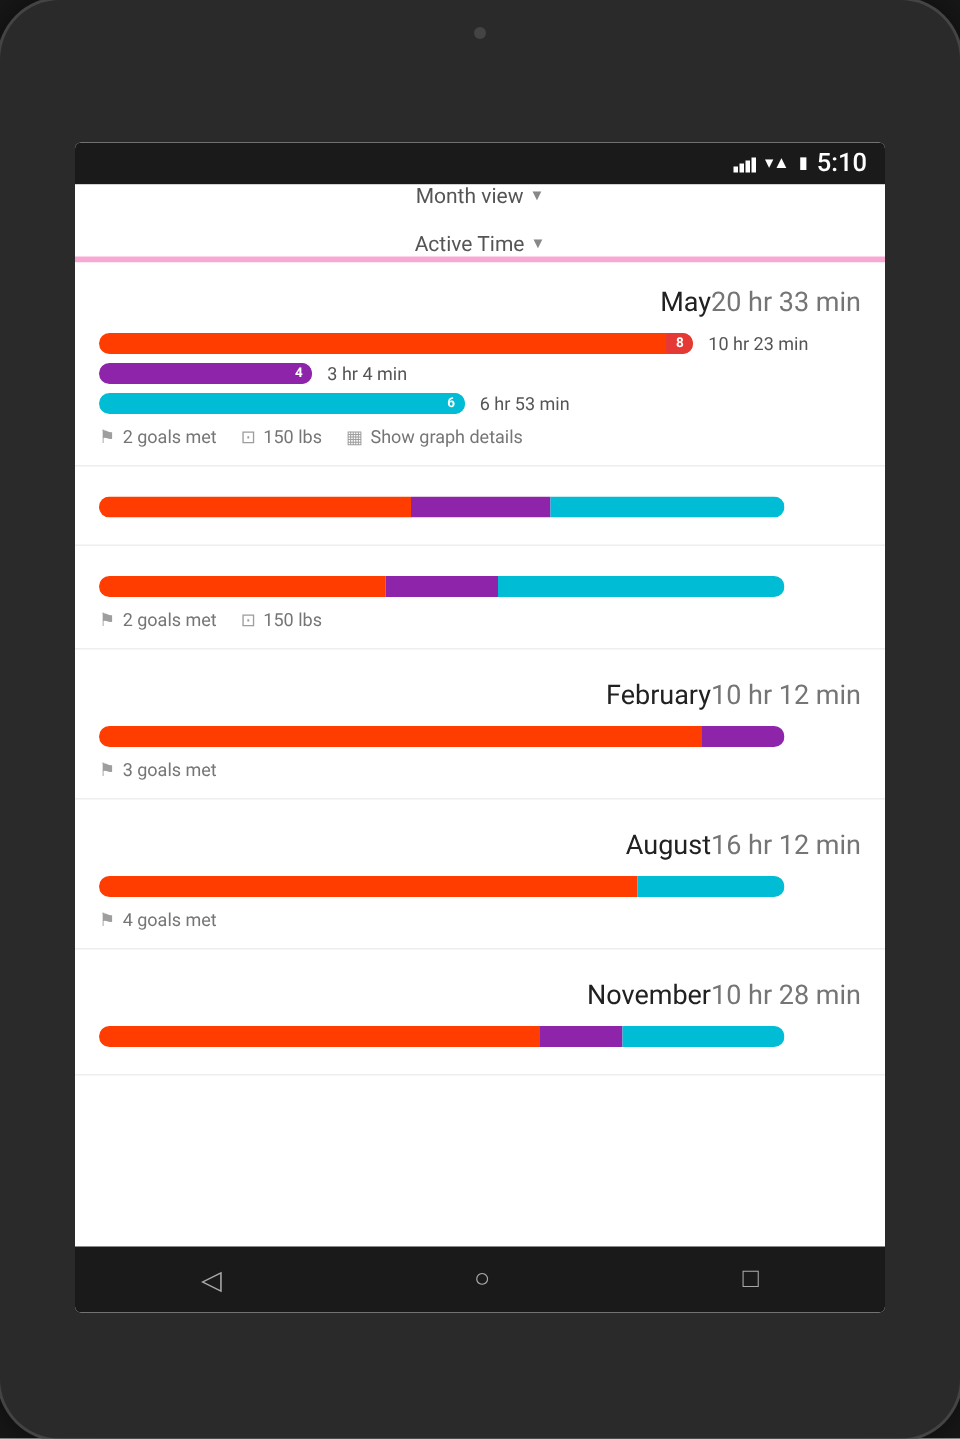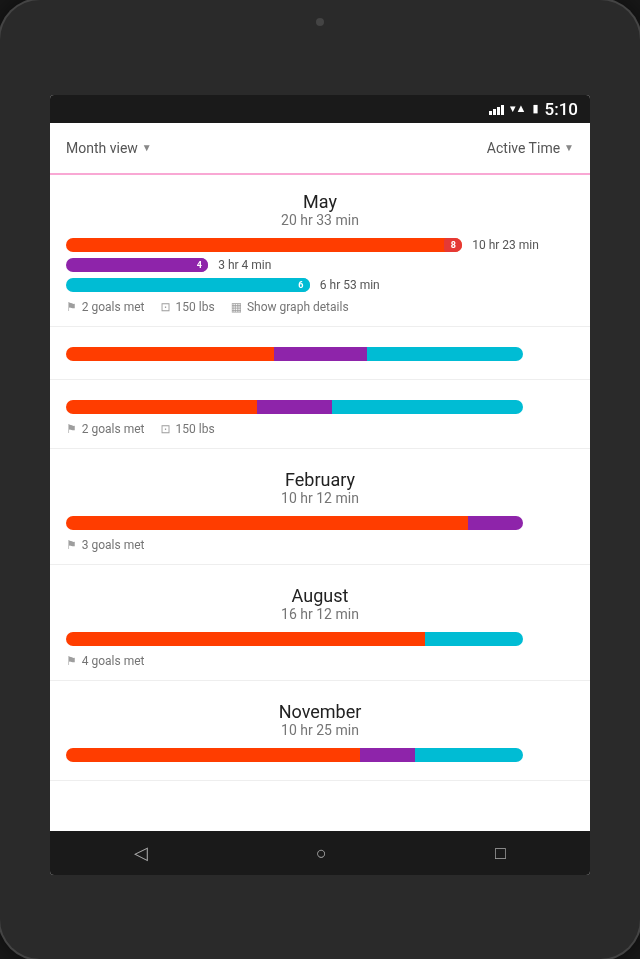--- a/index.html
+++ b/index.html
@@ -64,22 +64,23 @@
       height: calc(100% - 28px - 44px);
       overflow-y: auto;
     }
 
     .toolbar {
       display: flex;
       align-items: center;
       padding: 0 16px;
       height: 52px;
       background: white;
-      border-bottom: 2px solid #f9a8d4;
+      border-bottom: 4px solid #f9a8d4;
       gap: 8px;
+      flex-direction: column;
     }
 
     .toolbar-left {
       display: flex;
       align-items: center;
       gap: 4px;
       color: #555;
       font-size: 14px;
     }
 
@@ -105,31 +106,30 @@
       border-bottom: 1px solid #eeeeee;
       background: white;
       margin-bottom: 4px;
     }
 
     .month-header {
       display: flex;
       justify-content: flex-end;
       align-items: center;
       margin-bottom: 10px;
-      flex-direction: column;
     }
 
     .month-name {
       font-size: 18px;
       font-weight: 400;
       color: #212121;
     }
 
     .month-total {
-      font-size: 14px;
+      font-size: 18px;
       color: #757575;
     }
 
     .bar-row {
       display: flex;
       align-items: center;
       margin-bottom: 6px;
       gap: 10px;
     }
 
@@ -336,21 +336,21 @@
             <div class="meta-row">
               <div class="meta-item">
                 <span style="color:#9e9e9e;font-size:12px;">⚑</span>
                 <span>4 goals met</span>
               </div>
             </div>
           </div>
           <div class="month-section">
             <div class="month-header">
               <span class="month-name">November</span>
-              <span class="month-total">10 hr 25 min</span>
+              <span class="month-total">10 hr 28 min</span>
             </div>
             <div class="bar-row">
               <div style="display: flex; height: 14px; border-radius: 7px; overflow: hidden; flex: 1 1 0%; max-width: 90%;">
                 <div style="background: rgb(255, 61, 0); width: 64.4068%; height: 100%;"></div>
                 <div style="background: rgb(142, 36, 170); width: 11.8644%; height: 100%;"></div>
                 <div style="background: rgb(0, 188, 212); width: 23.7288%; height: 100%;"></div>
               </div>
             </div>
           </div>
         </div>

